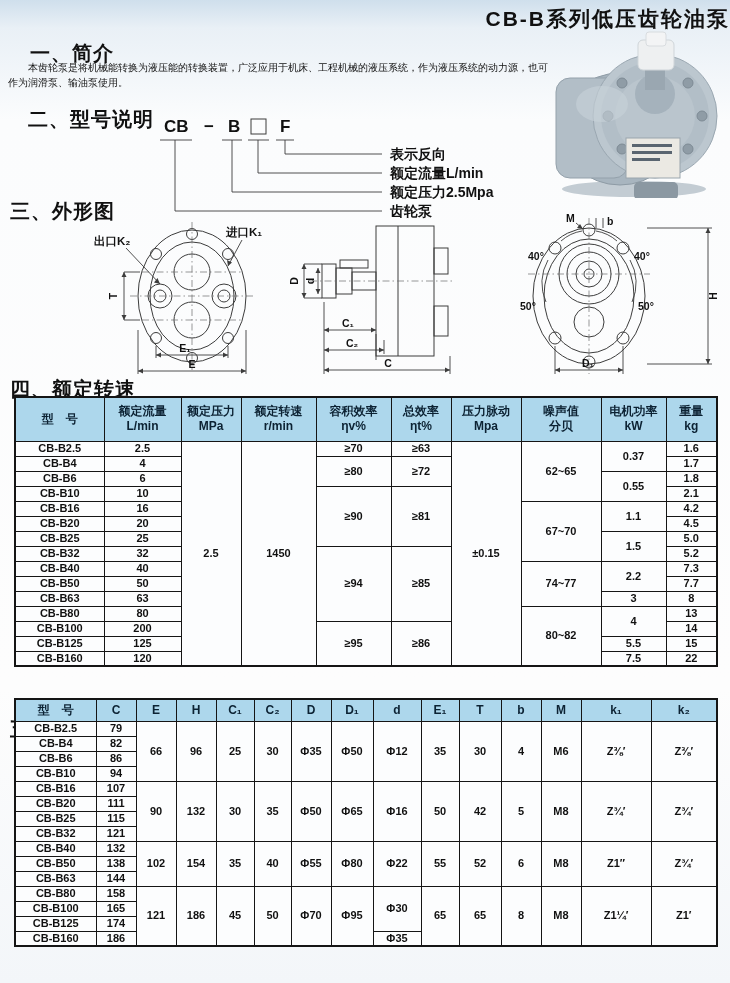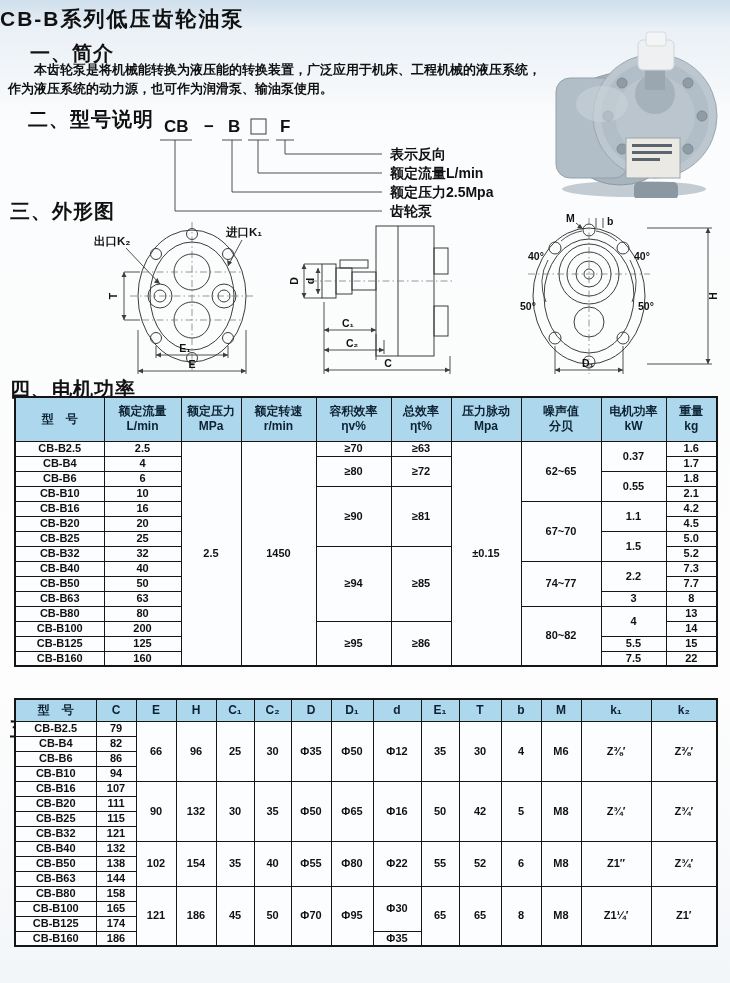--- a/index.html
+++ b/index.html
@@ -1,23 +1,23 @@
 <!DOCTYPE html>
 <html><head>
 <meta charset="utf-8">
 <style>
   *{margin:0;padding:0;box-sizing:border-box}
   html,body{width:730px;height:983px}
   body{font-family:"Liberation Sans","DejaVu Sans",sans-serif;color:#111;background:#fff}
   .page{position:relative;width:730px;height:983px;overflow:hidden;
         background:linear-gradient(180deg,#cfdfec 0%,#e9f0f6 28px,#fbfcfd 120px,#fdfdfd 70%,#f3f6f9 100%)}
   .abs{position:absolute}
-  .h1{width:730px;text-align:left;font-size:21px;font-weight:bold;letter-spacing:2px}
+  .h1{width:730px;text-align:right;font-size:21px;font-weight:bold;letter-spacing:2px}
   .h2{font-size:20px;font-weight:bold;letter-spacing:1px}
-  .intro{width:542px;font-size:13px;font-weight:bold;line-height:1.45;text-indent:2em}
+  .intro{width:542px;font-size:10px;font-weight:normal;line-height:1.45;text-indent:2em}
   table{border-collapse:collapse;table-layout:fixed;border:2px solid #151515;background:#fcfdfe}
   th,td{border:1px solid #151515;text-align:center;vertical-align:middle;font-weight:bold;overflow:hidden;padding:0}
   th{background:#add7ec;color:#0c2233;font-size:12px;line-height:1.25;white-space:pre-line}
   .t1{width:702px}.t2{width:702px}
   .t1 thead tr{height:44px}.t2 thead tr{height:22px}
   .t1 tbody tr{height:15px}.t2 tbody tr{height:15px}
   .t1 tbody td,.t2 tbody td{font-size:11px;line-height:1}
   .note{font-size:11.5px;font-weight:bold;white-space:nowrap;letter-spacing:.2px}
   svg text{font-family:"Liberation Sans","DejaVu Sans",sans-serif;fill:#111}
   .ln{stroke:#3c3c3c;stroke-width:1;fill:none}
@@ -240,21 +240,21 @@
     <text class="dimtxt" x="90" y="12">M</text>
     <text class="dimtxt" x="131" y="15">b</text>
     <text class="dimtxt" x="52" y="50">40°</text>
     <text class="dimtxt" x="158" y="50">40°</text>
     <text class="dimtxt" x="44" y="100">50°</text>
     <text class="dimtxt" x="162" y="100">50°</text>
     <text class="dimtxt" x="106" y="157">D₁</text>
     <text class="dimtxt" transform="rotate(-90 241 86)" x="241" y="86" text-anchor="middle">H</text>
   </svg>
 
-  <div class="abs h2" style="top:376px;left:10px">四、电机功率</div>
+  <div class="abs h2" style="top:376px;left:10px">四、额定转速</div>
 
   <table class="t1 abs" style="top:396px;left:14px">
     <colgroup>
       <col style="width:89px">
         <col style="width:77px">
         <col style="width:60px">
         <col style="width:75px">
         <col style="width:75px">
       <col style="width:60px">
         <col style="width:70px">
@@ -376,21 +376,21 @@
           <td>14</td>
         </tr>
       <tr>
           <td>CB-B125</td>
           <td>125</td>
           <td>5.5</td>
           <td>15</td>
         </tr>
       <tr>
           <td>CB-B160</td>
-          <td>160</td>
+          <td>120</td>
           <td>7.5</td>
           <td>22</td>
         </tr>
     </tbody>
   </table>
 
   <div class="abs h2" style="top:716px;left:10px">五、技术规格</div>
 
   <table class="t2 abs" style="top:698px;left:14px">
     <colgroup>

